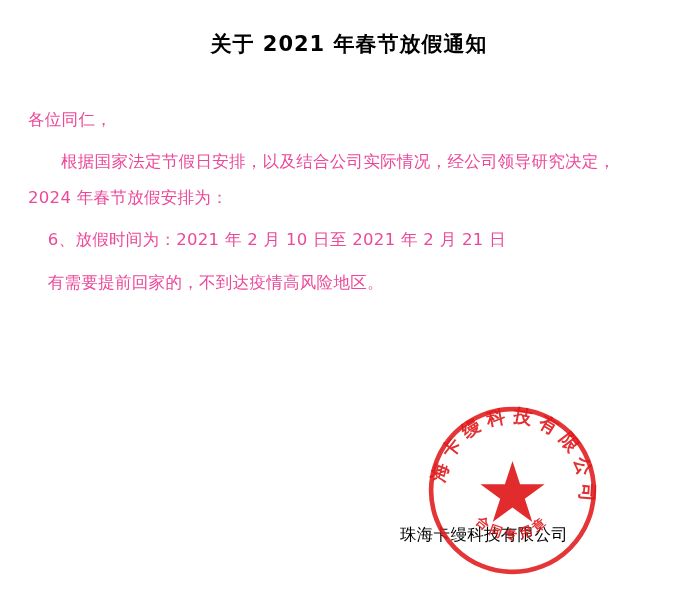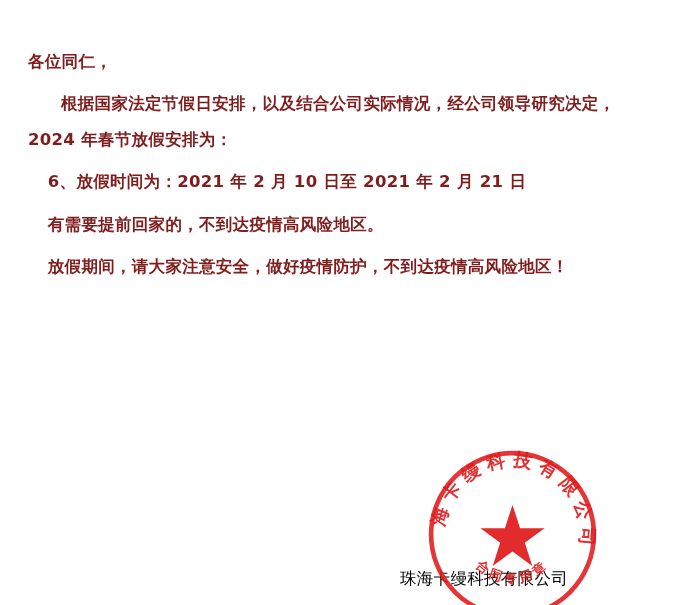--- a/index.html
+++ b/index.html
@@ -29,24 +29,23 @@
     padding-top: 30px;
     color: #000;
   }
   .body-block {
     margin-top: 44px;
     padding: 0 28px 0 28px;
   }
   .para {
     font-size: 16.5px;
     line-height: 2.15;
-    color: #7f1d1d;
+    color: #ec4899;
     margin: 0;
     letter-spacing: 0.3px;
-    font-weight: bold;
   }
   .para.indent {
     text-indent: 2em;
   }
   .para.item {
     text-indent: 1.2em;
   }
   .para.salutation {
     text-indent: 0;
   }
@@ -77,32 +76,32 @@
     width: 100%;
     height: 100%;
     display: block;
   }
 </style>
 </head>
 <body>
 
 <div class="page">
 
+  <h1 class="doc-title">关于 2021 年春节放假通知</h1>
 
   <div class="body-block">
     <p class="para salutation">各位同仁，</p>
     <div class="spacer-sm"></div>
     <p class="para indent">根据国家法定节假日安排，以及结合公司实际情况，经公司领导研究决定，</p>
     <p class="para">2024 年春节放假安排为：</p>
     <div class="spacer-sm"></div>
     <p class="para item">6、放假时间为：2021 年 2 月 10 日至 2021 年 2 月 21 日</p>
     <div class="spacer-sm"></div>
     <p class="para item">有需要提前回家的，不到达疫情高风险地区。</p>
     <div class="spacer-sm"></div>
-    <p class="para item">放假期间，请大家注意安全，做好疫情防护，不到达疫情高风险地区！</p>
   </div>
 
   <div class="signature-block">
     <div class="sig-line">珠海卡缦科技有限公司</div>
   </div>
 
   <div class="stamp">
     <svg viewBox="0 0 200 200" xmlns="http://www.w3.org/2000/svg">
       <defs>
         <path id="ringPath" d="M 100,100 m -74,0 a 74,74 0 1,1 148,0 a 74,74 0 1,1 -148,0"></path>

